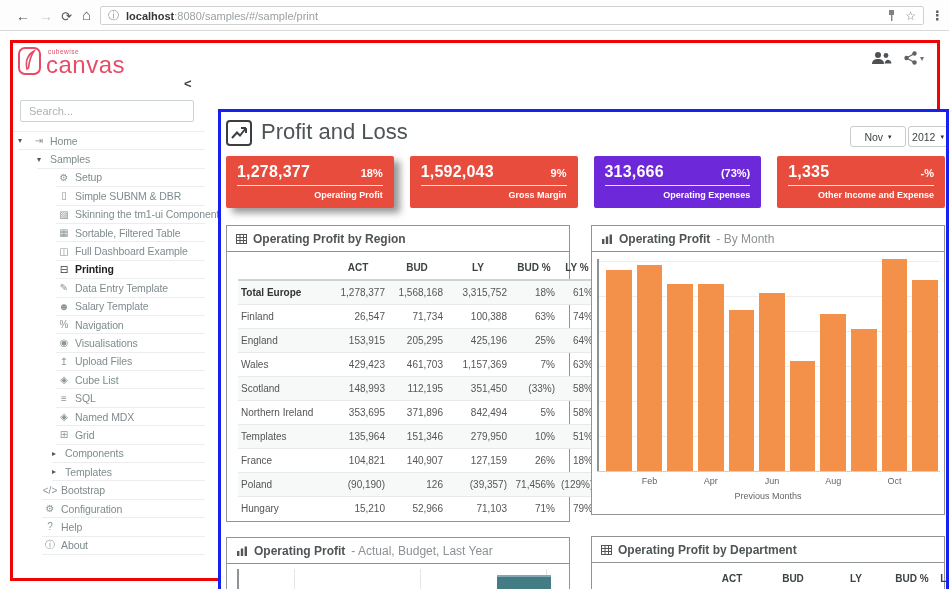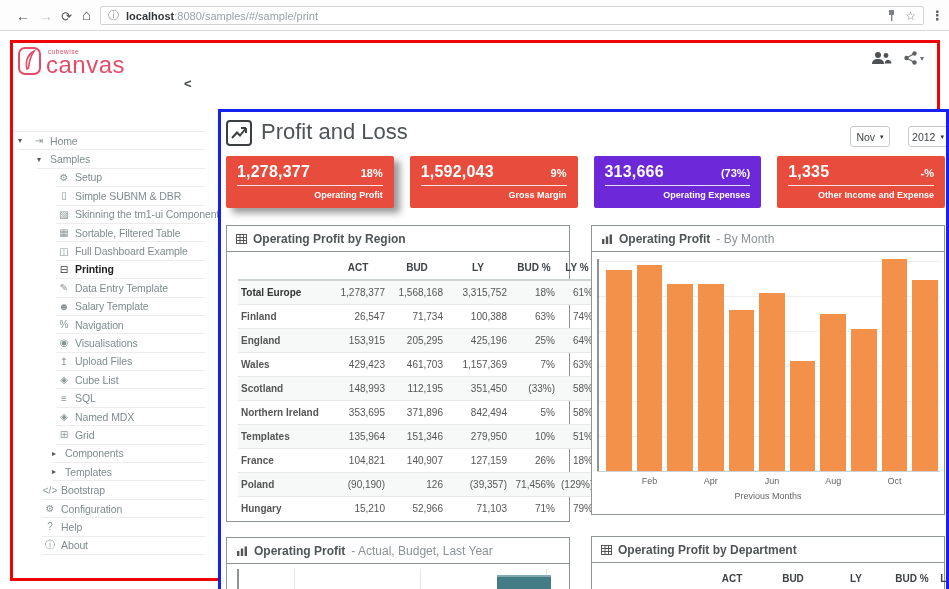--- a/index.html
+++ b/index.html
@@ -49,21 +49,21 @@
   .lvl-l1{margin-left:24px;}
   .lvl-l2{margin-left:43px;}
   .lvl-l2c{margin-left:39px;}
   .lvl-lb{margin-left:29px;}
   
   .blue-frame{position:absolute;left:205px;top:66px;width:725px;height:505px;border:3px solid #1620ef;background:#fff;overflow:hidden;}
   .title-icon{position:absolute;left:5px;top:8px;width:26px;height:26px;border:2px solid #3b3f42;border-radius:4px;box-sizing:border-box;display:flex;align-items:center;justify-content:center;}
   .page-title{position:absolute;left:40px;top:7px;font-size:22px;color:#4e5356;}
   .dd-btn{position:absolute;top:14px;height:21px;box-sizing:border-box;background:#fff;border:1px solid #c7cbcd;border-radius:3px;
     display:flex;align-items:center;justify-content:center;gap:5px;font-size:10.5px;color:#3f4446;cursor:pointer;padding:0 7px;}
-  .dd-month{left:629px;width:40px;}
+  .dd-month{left:629px;width:56px;}
   .dd-year{left:675px;width:40px;margin-left:12px;}
   .dd-caret{font-size:7px;color:#333;}
   
   .kpi-row{position:absolute;left:5px;top:44px;width:719px;display:grid;grid-template-columns:repeat(4,1fr);grid-gap:16px;}
   .kpi{height:52px;box-sizing:border-box;border-radius:2px;color:#fff;padding:7px 11px 0;cursor:pointer;}
   .kpi.red{background:#e74c3c;}
   .kpi.green{background:#6d28d9;}
   .kpi.active{box-shadow:6px 5px 7px rgba(70,70,70,.55);}
   .kpi-top{display:flex;justify-content:space-between;align-items:baseline;}
   .kpi-value{font-size:16px;font-weight:600;letter-spacing:.2px;}
@@ -80,21 +80,21 @@
   .panel-month{left:370px;top:113px;width:354px;height:290px;}
   .panel-abl{left:5px;top:425px;width:344px;height:150px;border-bottom:none;}
   .panel-dept{left:370px;top:424px;width:354px;height:150px;border-bottom:none;}
   
   table.dash{border-collapse:collapse;margin:4px 11px 0;font-size:10px;color:#555;table-layout:fixed;}
   .panel-region table.dash{width:322px;}
   .panel-dept table.dash{width:330px;}
   table.dash th{font-weight:bold;color:#3d4245;padding:6px 3px;border-bottom:2px solid #cdd2d4;text-align:center;}
   table.dash th:first-child{text-align:left;}
   table.dash td{padding:6px 3px;text-align:right;border-top:1px solid #e8eaea;}
-  table.dash td:first-child{text-align:left;font-weight:bold;}
+  table.dash td:first-child{text-align:left;}
   table.dash tbody tr:first-child td{border-top:none;}
   table.dash tbody tr:nth-child(odd){background:#f7f8f8;}
   table.dash tr.total td:first-child{font-weight:bold;color:#333;}
   .rt th:nth-child(1){width:84px;}.rt th:nth-child(2){width:54px;}.rt th:nth-child(3){width:52px;}
   .rt th:nth-child(4){width:58px;}.rt th:nth-child(5){width:42px;}.rt th:nth-child(6){width:32px;}
   .dt th:nth-child(1){width:92px;}.dt th:nth-child(2){width:56px;}.dt th:nth-child(3){width:54px;}
   .dt th:nth-child(4){width:60px;}.dt th:nth-child(5){width:40px;}.dt th:nth-child(6){width:28px;}
   
   .plot{position:absolute;left:5px;right:4px;top:33px;height:212px;border-bottom:1px solid #ccd1d3;
     background:repeating-linear-gradient(to top,#fff 0 34px,#eeeeee 34px 35px);}
@@ -158,20 +158,21 @@
         <circle cx="10.5" cy="2.5" r="2.2" fill="#5d6164"></circle>
           <circle cx="2.5" cy="7" r="2.2" fill="#5d6164"></circle>
           <circle cx="10.5" cy="11.5" r="2.2" fill="#5d6164"></circle>
         <path d="M2.5 7 L10.5 2.5 M2.5 7 L10.5 11.5" stroke="#5d6164" stroke-width="1.2"></path>
       </svg>
       <span class="caret-sm">▾</span>
     </span>
   </div>
 
   <span class="collapse-chevron">&lt;</span>
+  <input class="search-input" type="text" placeholder="Search..." style="">
   <div class="sidebar-nav">
       <div class="nav-row lvl-l0">
         <span class="caret">▾</span>
         <span class="nico">⇥</span>
         <span class="nlabel">Home</span>
       </div>
       <div class="nav-row lvl-l1">
         <span class="caret">▾</span>
         <span class="nlabel">Samples</span>
       </div>

